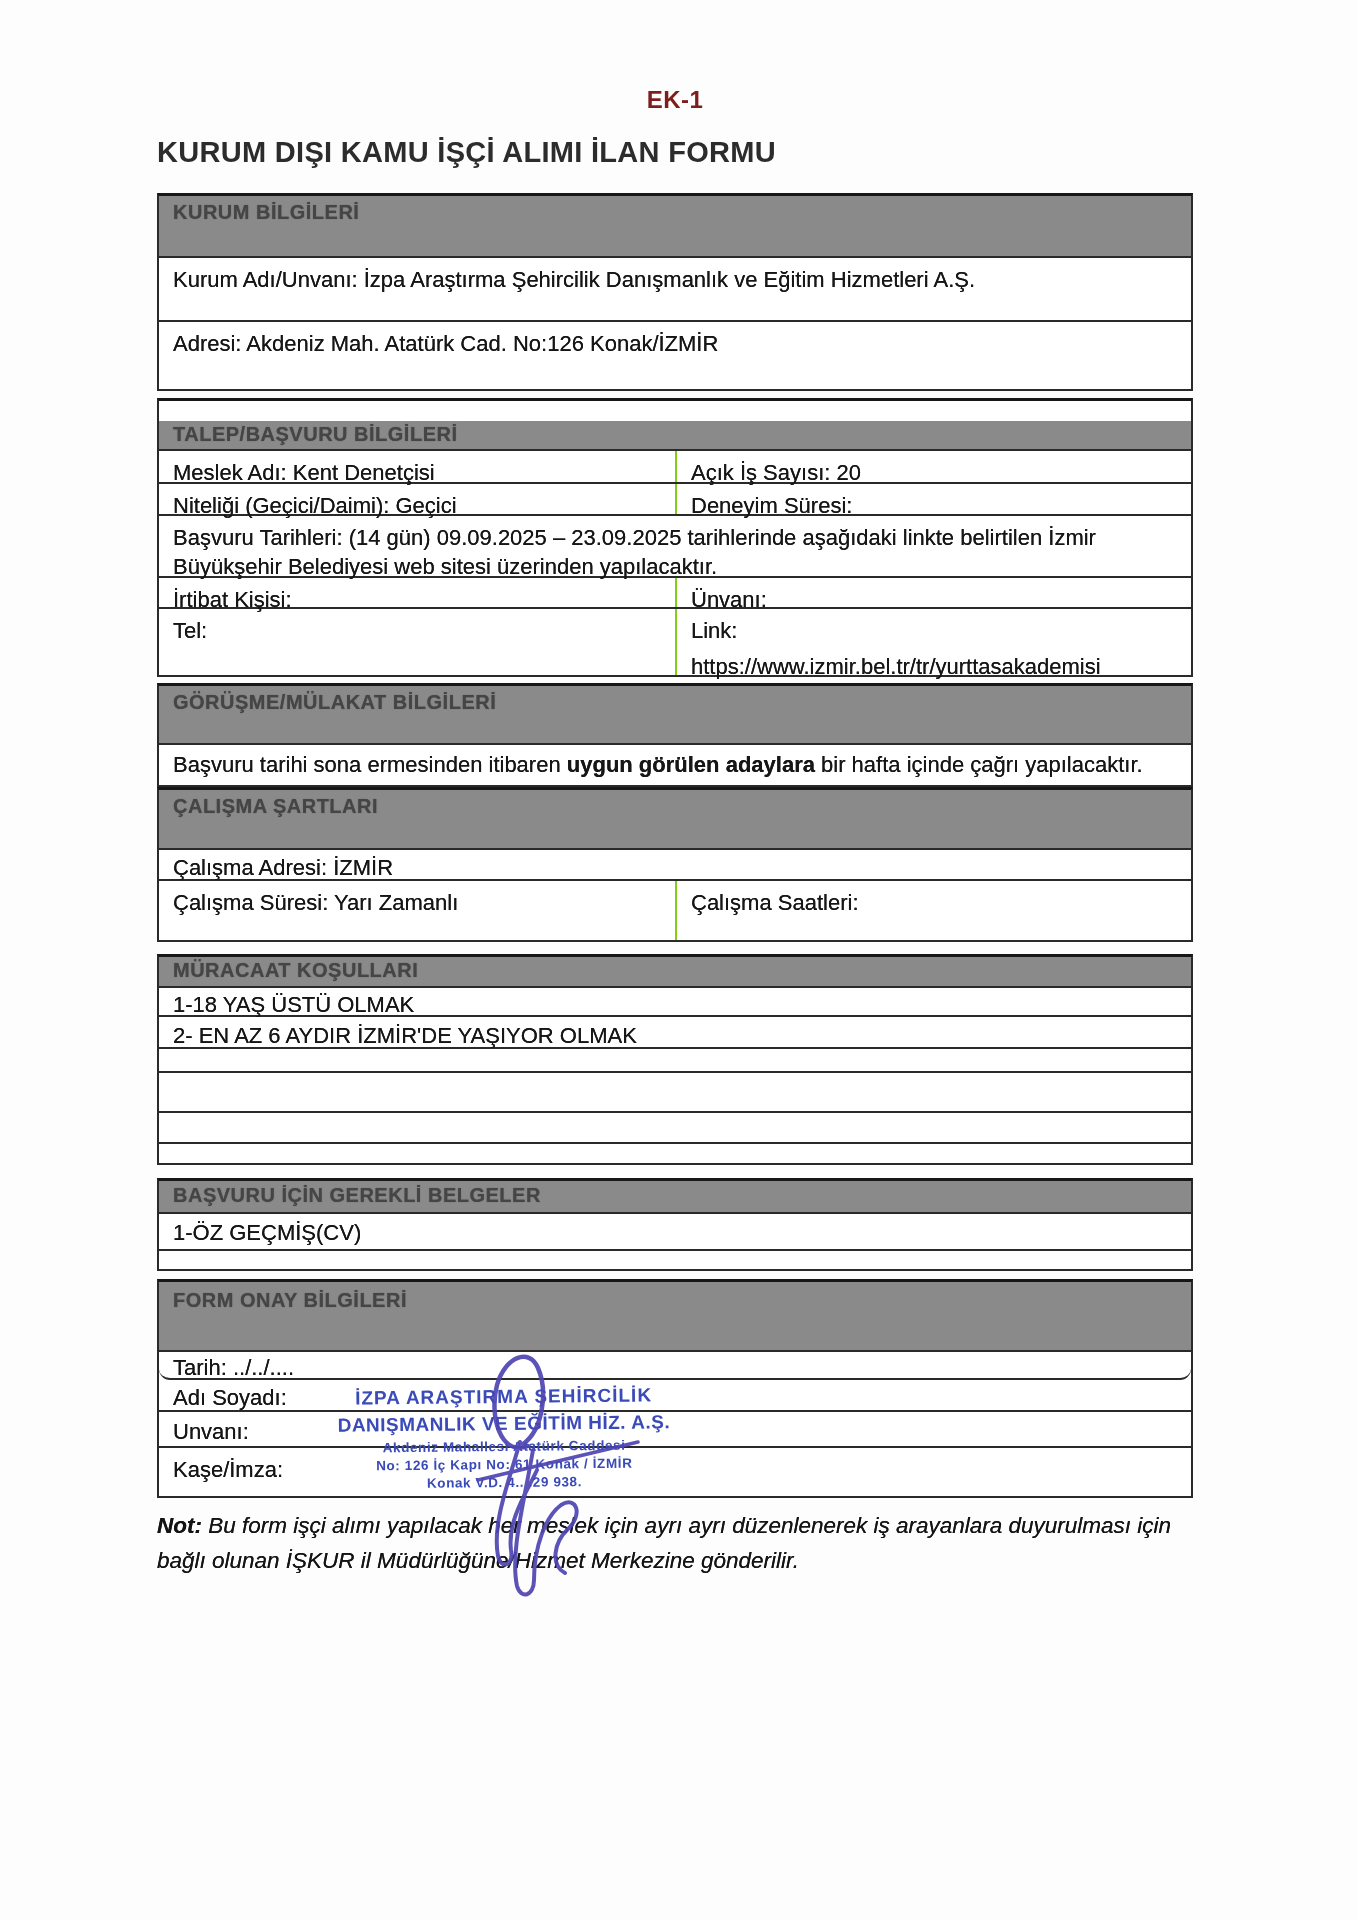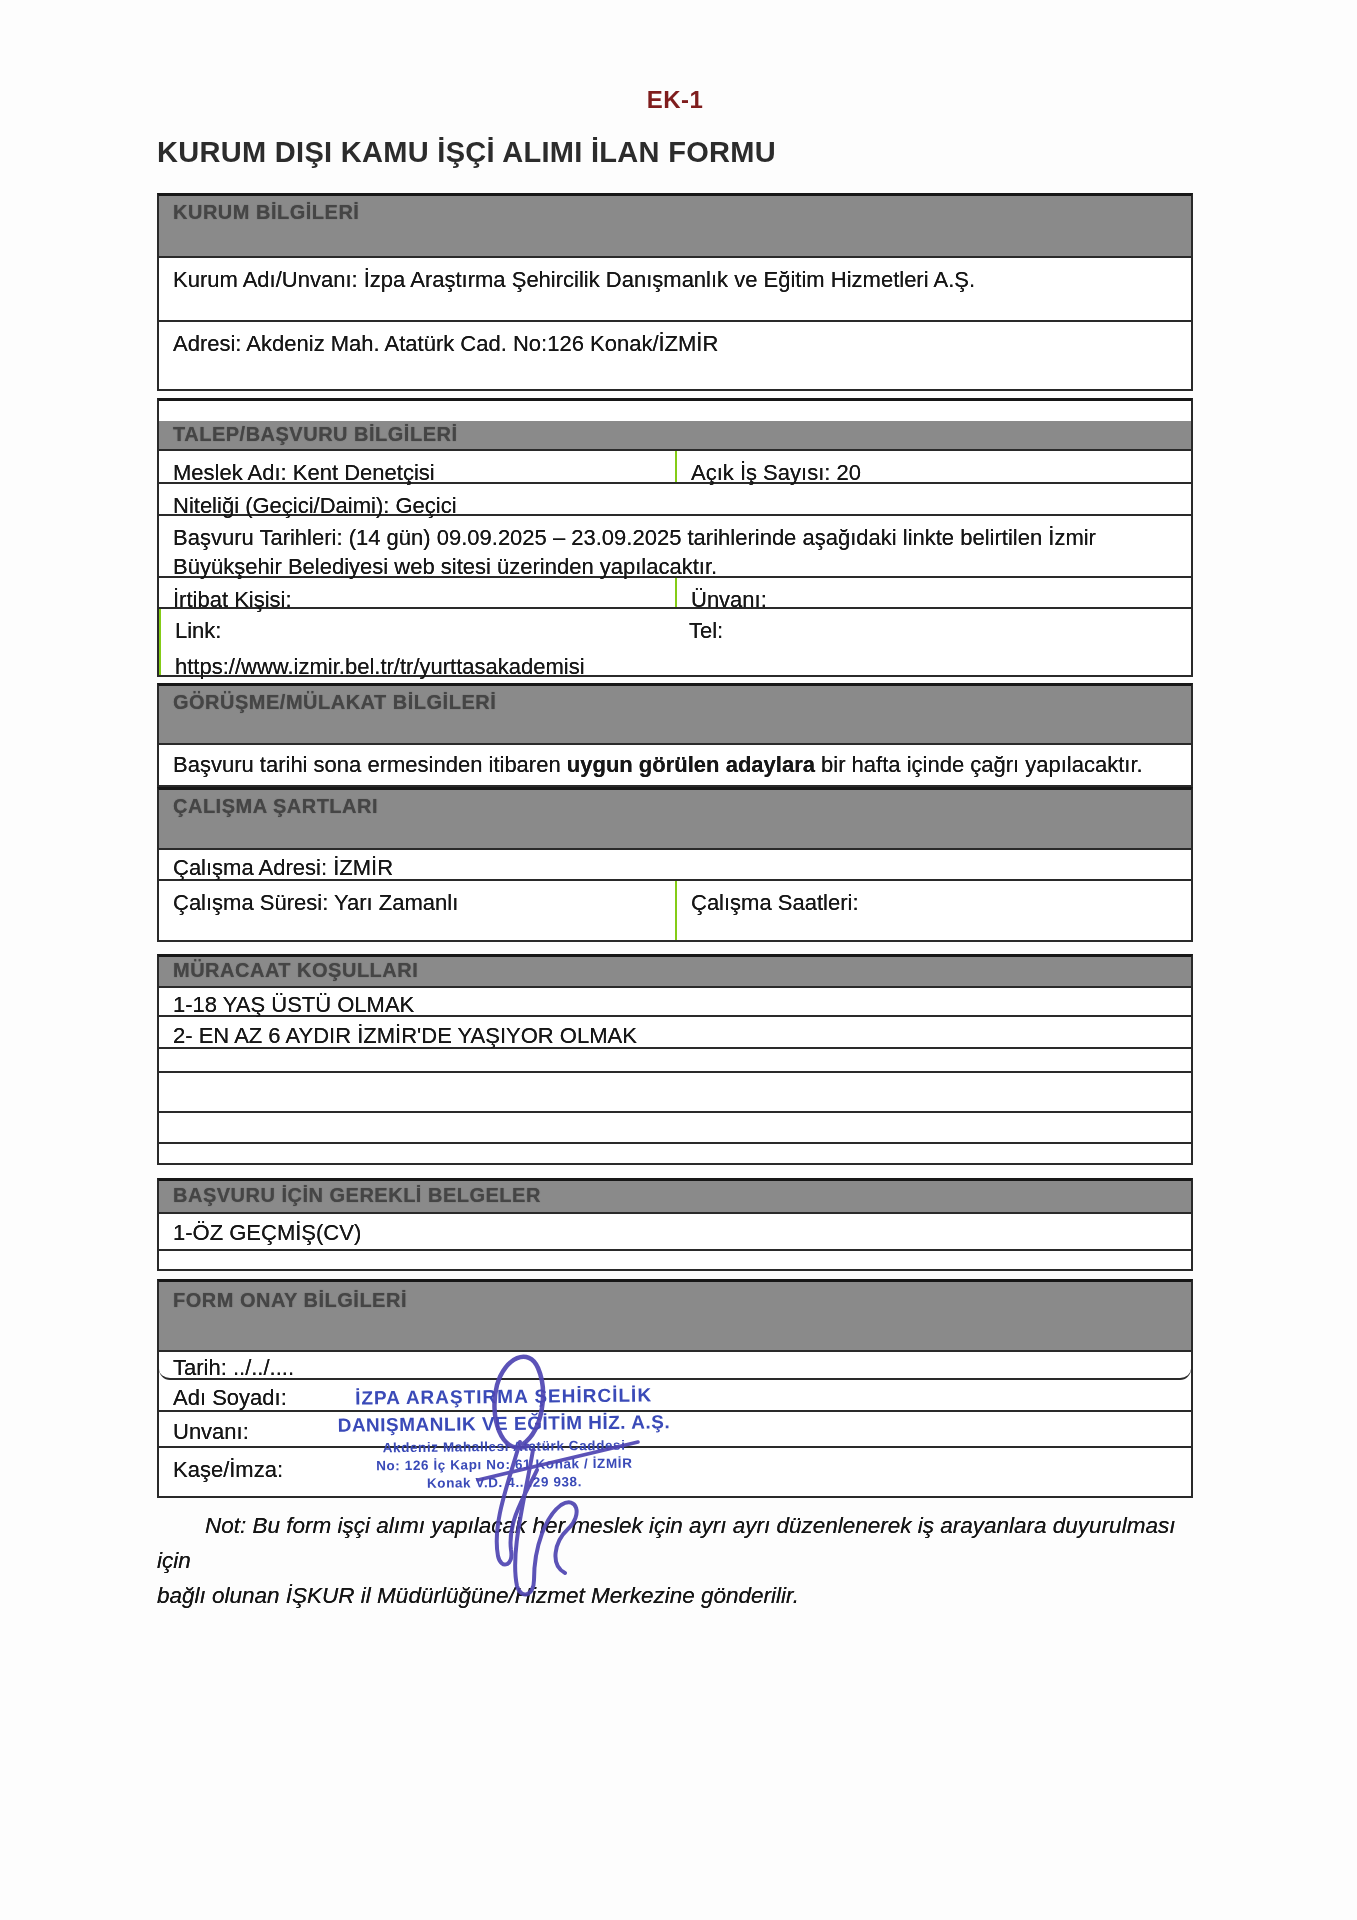--- a/index.html
+++ b/index.html
@@ -56,21 +56,21 @@
   .gap14{margin-bottom:13px;}
   .gap8{margin-bottom:8px;}
   .bold{font-weight:bold;}
 
   .link-line{margin-top:7px;}
 
   .note{
     margin-top:10px;font-size:22.5px;font-style:italic;
     line-height:35px;color:#141414;text-shadow:0 0 .5px #222;
   }
-  .note .bold{font-weight:normal;margin-left:48px;}
+  .note .bold{font-weight:bold;}
 
   .stamp{
     position:absolute;left:334px;top:1384px;width:340px;
     text-align:center;font-weight:bold;
     transform:rotate(-.6deg);
     pointer-events:none;
   }
   .stamp .l1{font-size:19px;line-height:26px;letter-spacing:1px;}
   .stamp .l2{font-size:19px;line-height:28px;letter-spacing:.5px;}
   .stamp .sm{font-size:13.5px;line-height:18px;letter-spacing:.6px;}
@@ -95,32 +95,33 @@
       </div>
 
       <div class="section gap6">
         <div class="banner" style="height:30px;padding-top:2px;margin-top:20px;">TALEP/BAŞVURU BİLGİLERİ</div>
         <div class="row cols" style="height:33px;">
           <div class="cell left">Meslek Adı: Kent Denetçisi</div>
           <div class="cell right">Açık İş Sayısı: 20</div>
         </div>
         <div class="row cols" style="height:32px;">
           <div class="cell left">Niteliği (Geçici/Daimi): Geçici</div>
+          <div class="cell right">Deneyim Süresi:</div>
         </div>
         <div class="row" style="height:62px;">Başvuru Tarihleri: (14 gün) 09.09.2025 – 23.09.2025 tarihlerinde aşağıdaki linkte belirtilen İzmir Büyükşehir Belediyesi web sitesi üzerinden yapılacaktır.</div>
         <div class="row cols" style="height:31px;">
           <div class="cell left">İrtibat Kişisi:</div>
           <div class="cell right">Ünvanı:</div>
         </div>
         <div class="row cols" style="height:66px;">
+          <div class="cell left">Tel:</div>
           <div class="cell right">
             <div>Link:</div>
             <div class="link-line">https://www.izmir.bel.tr/tr/yurttasakademisi</div>
           </div>
-          <div class="cell left">Tel:</div>
         </div>
       </div>
 
       <div class="section">
         <div class="banner" style="height:59px;">GÖRÜŞME/MÜLAKAT BİLGİLERİ</div>
         <div class="row" style="height:40px;padding-top:5px;"><span>Başvuru tarihi sona ermesinden itibaren </span><span class="bold">uygun görülen adaylara</span><span> bir hafta içinde çağrı yapılacaktır.</span></div>
       </div>
 
       <div class="section gap12">
         <div class="banner" style="height:60px;">ÇALIŞMA ŞARTLARI</div>

